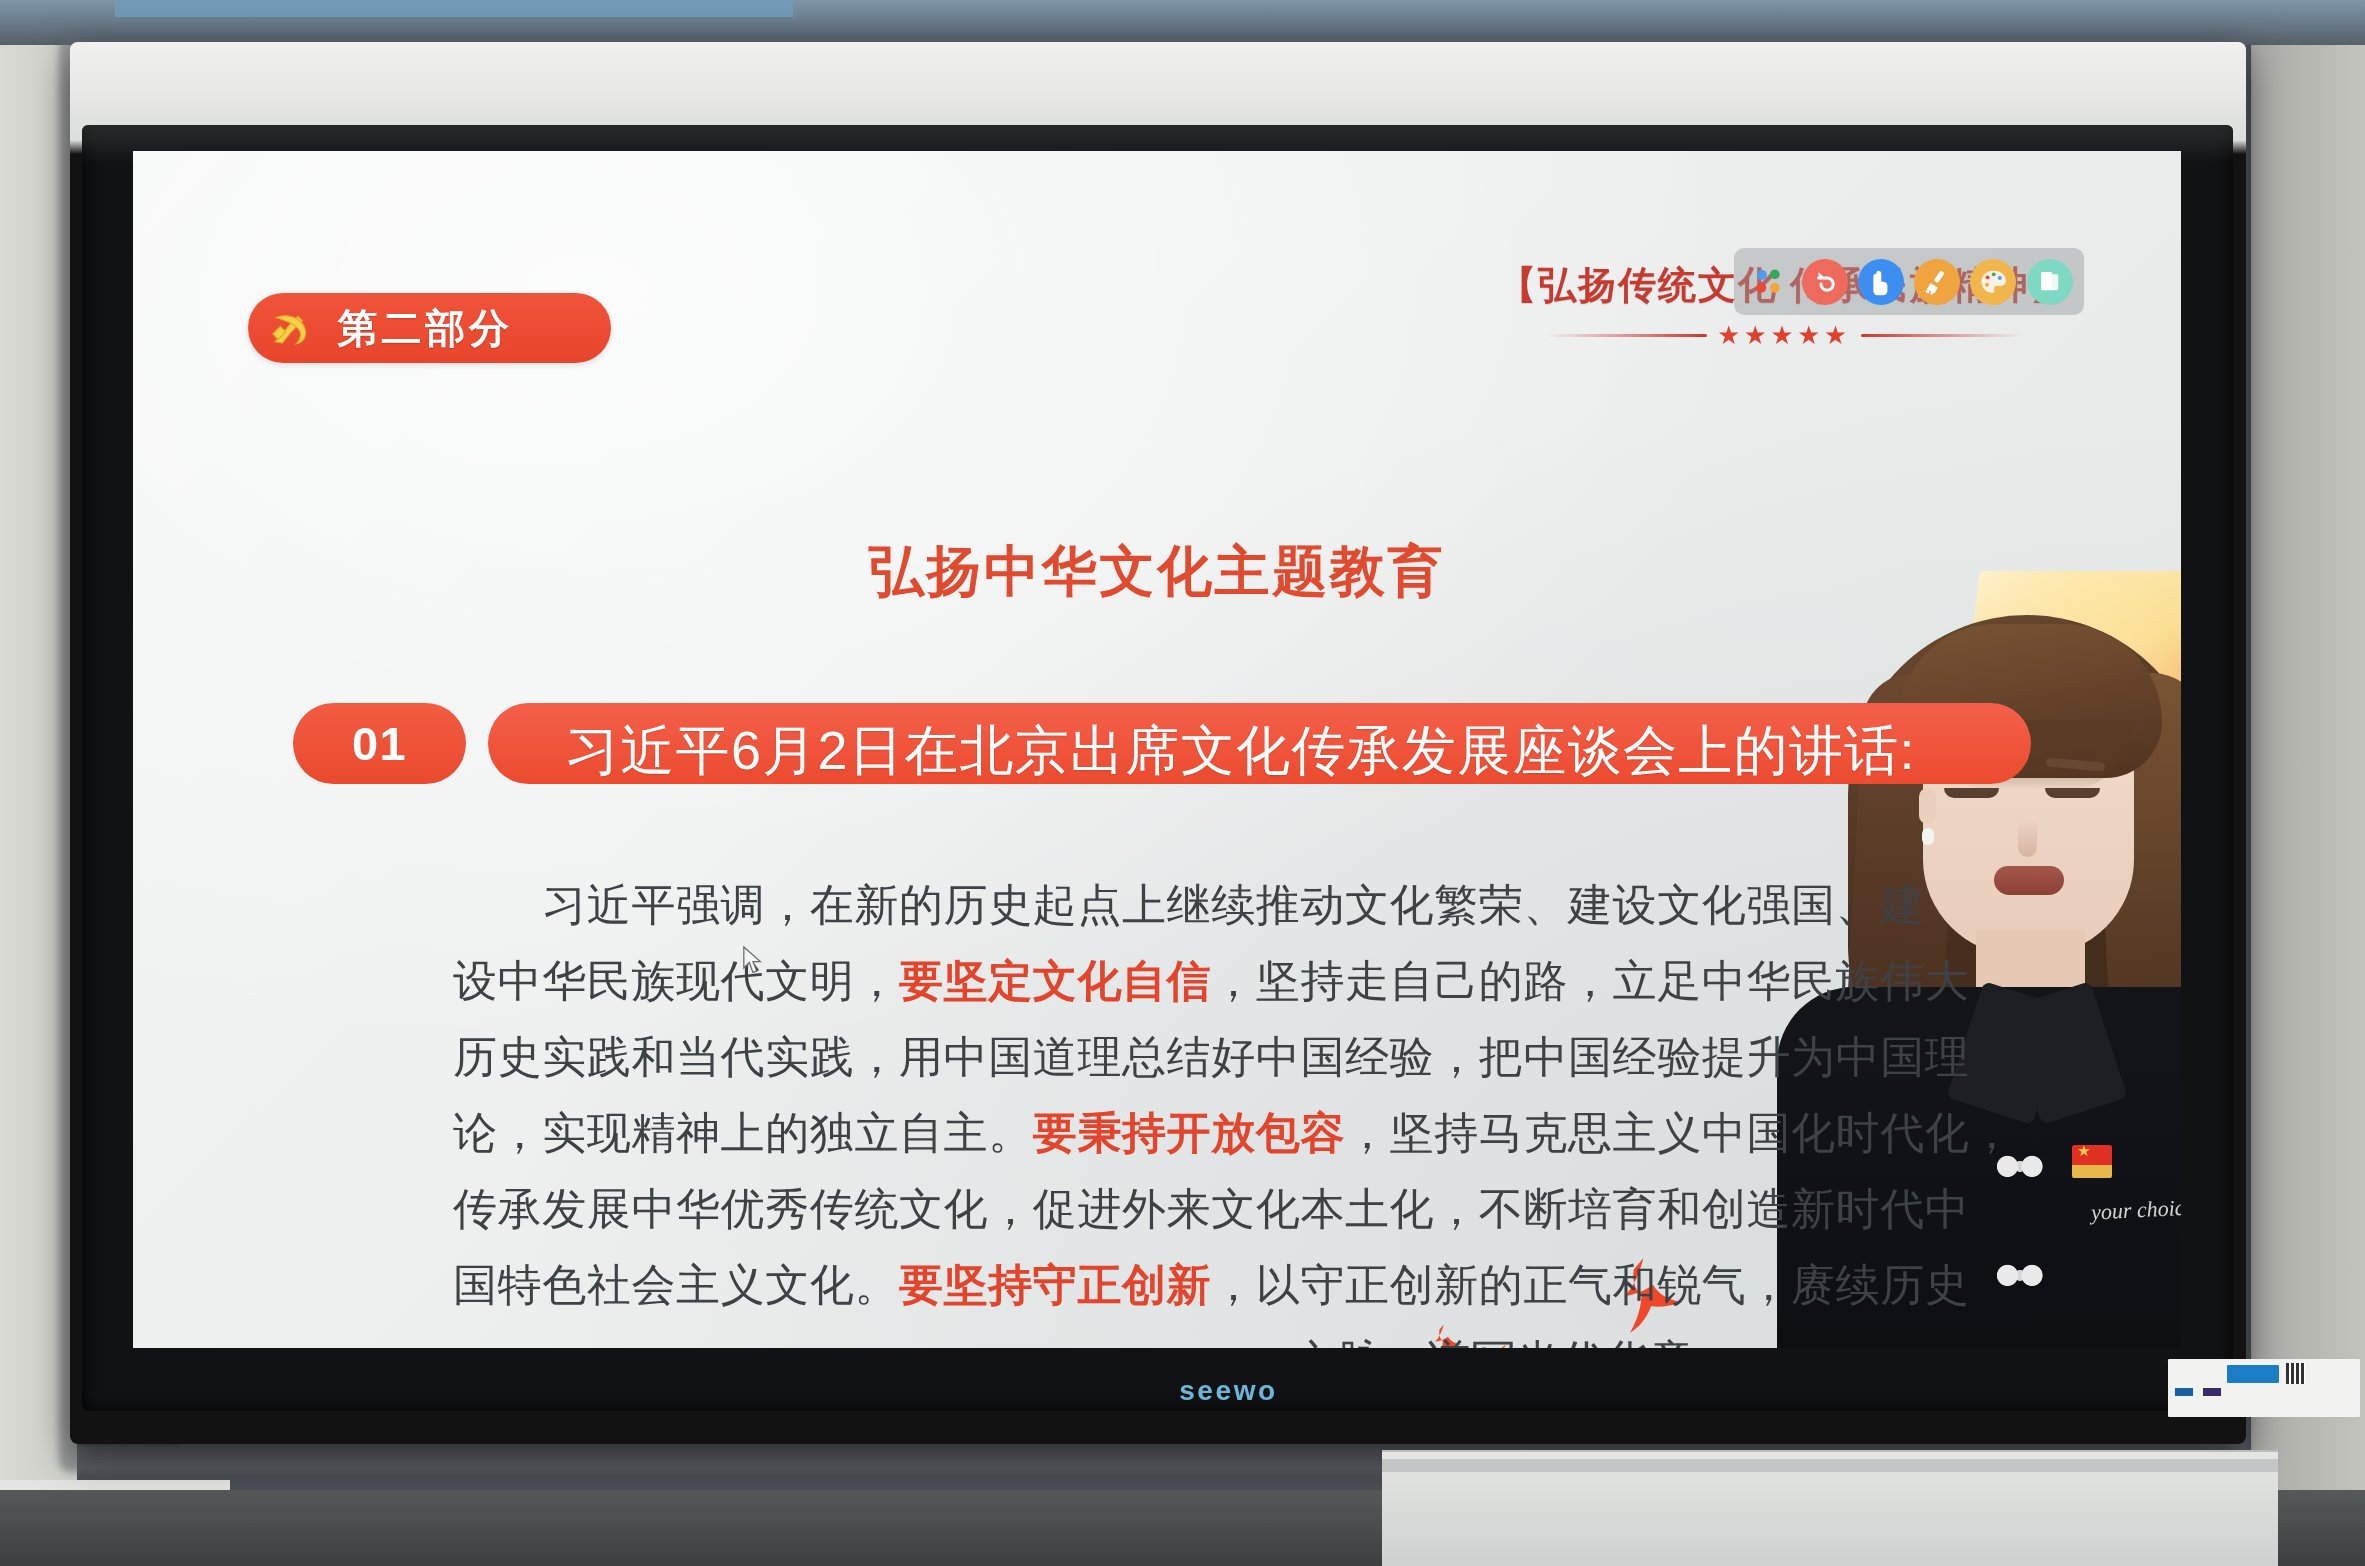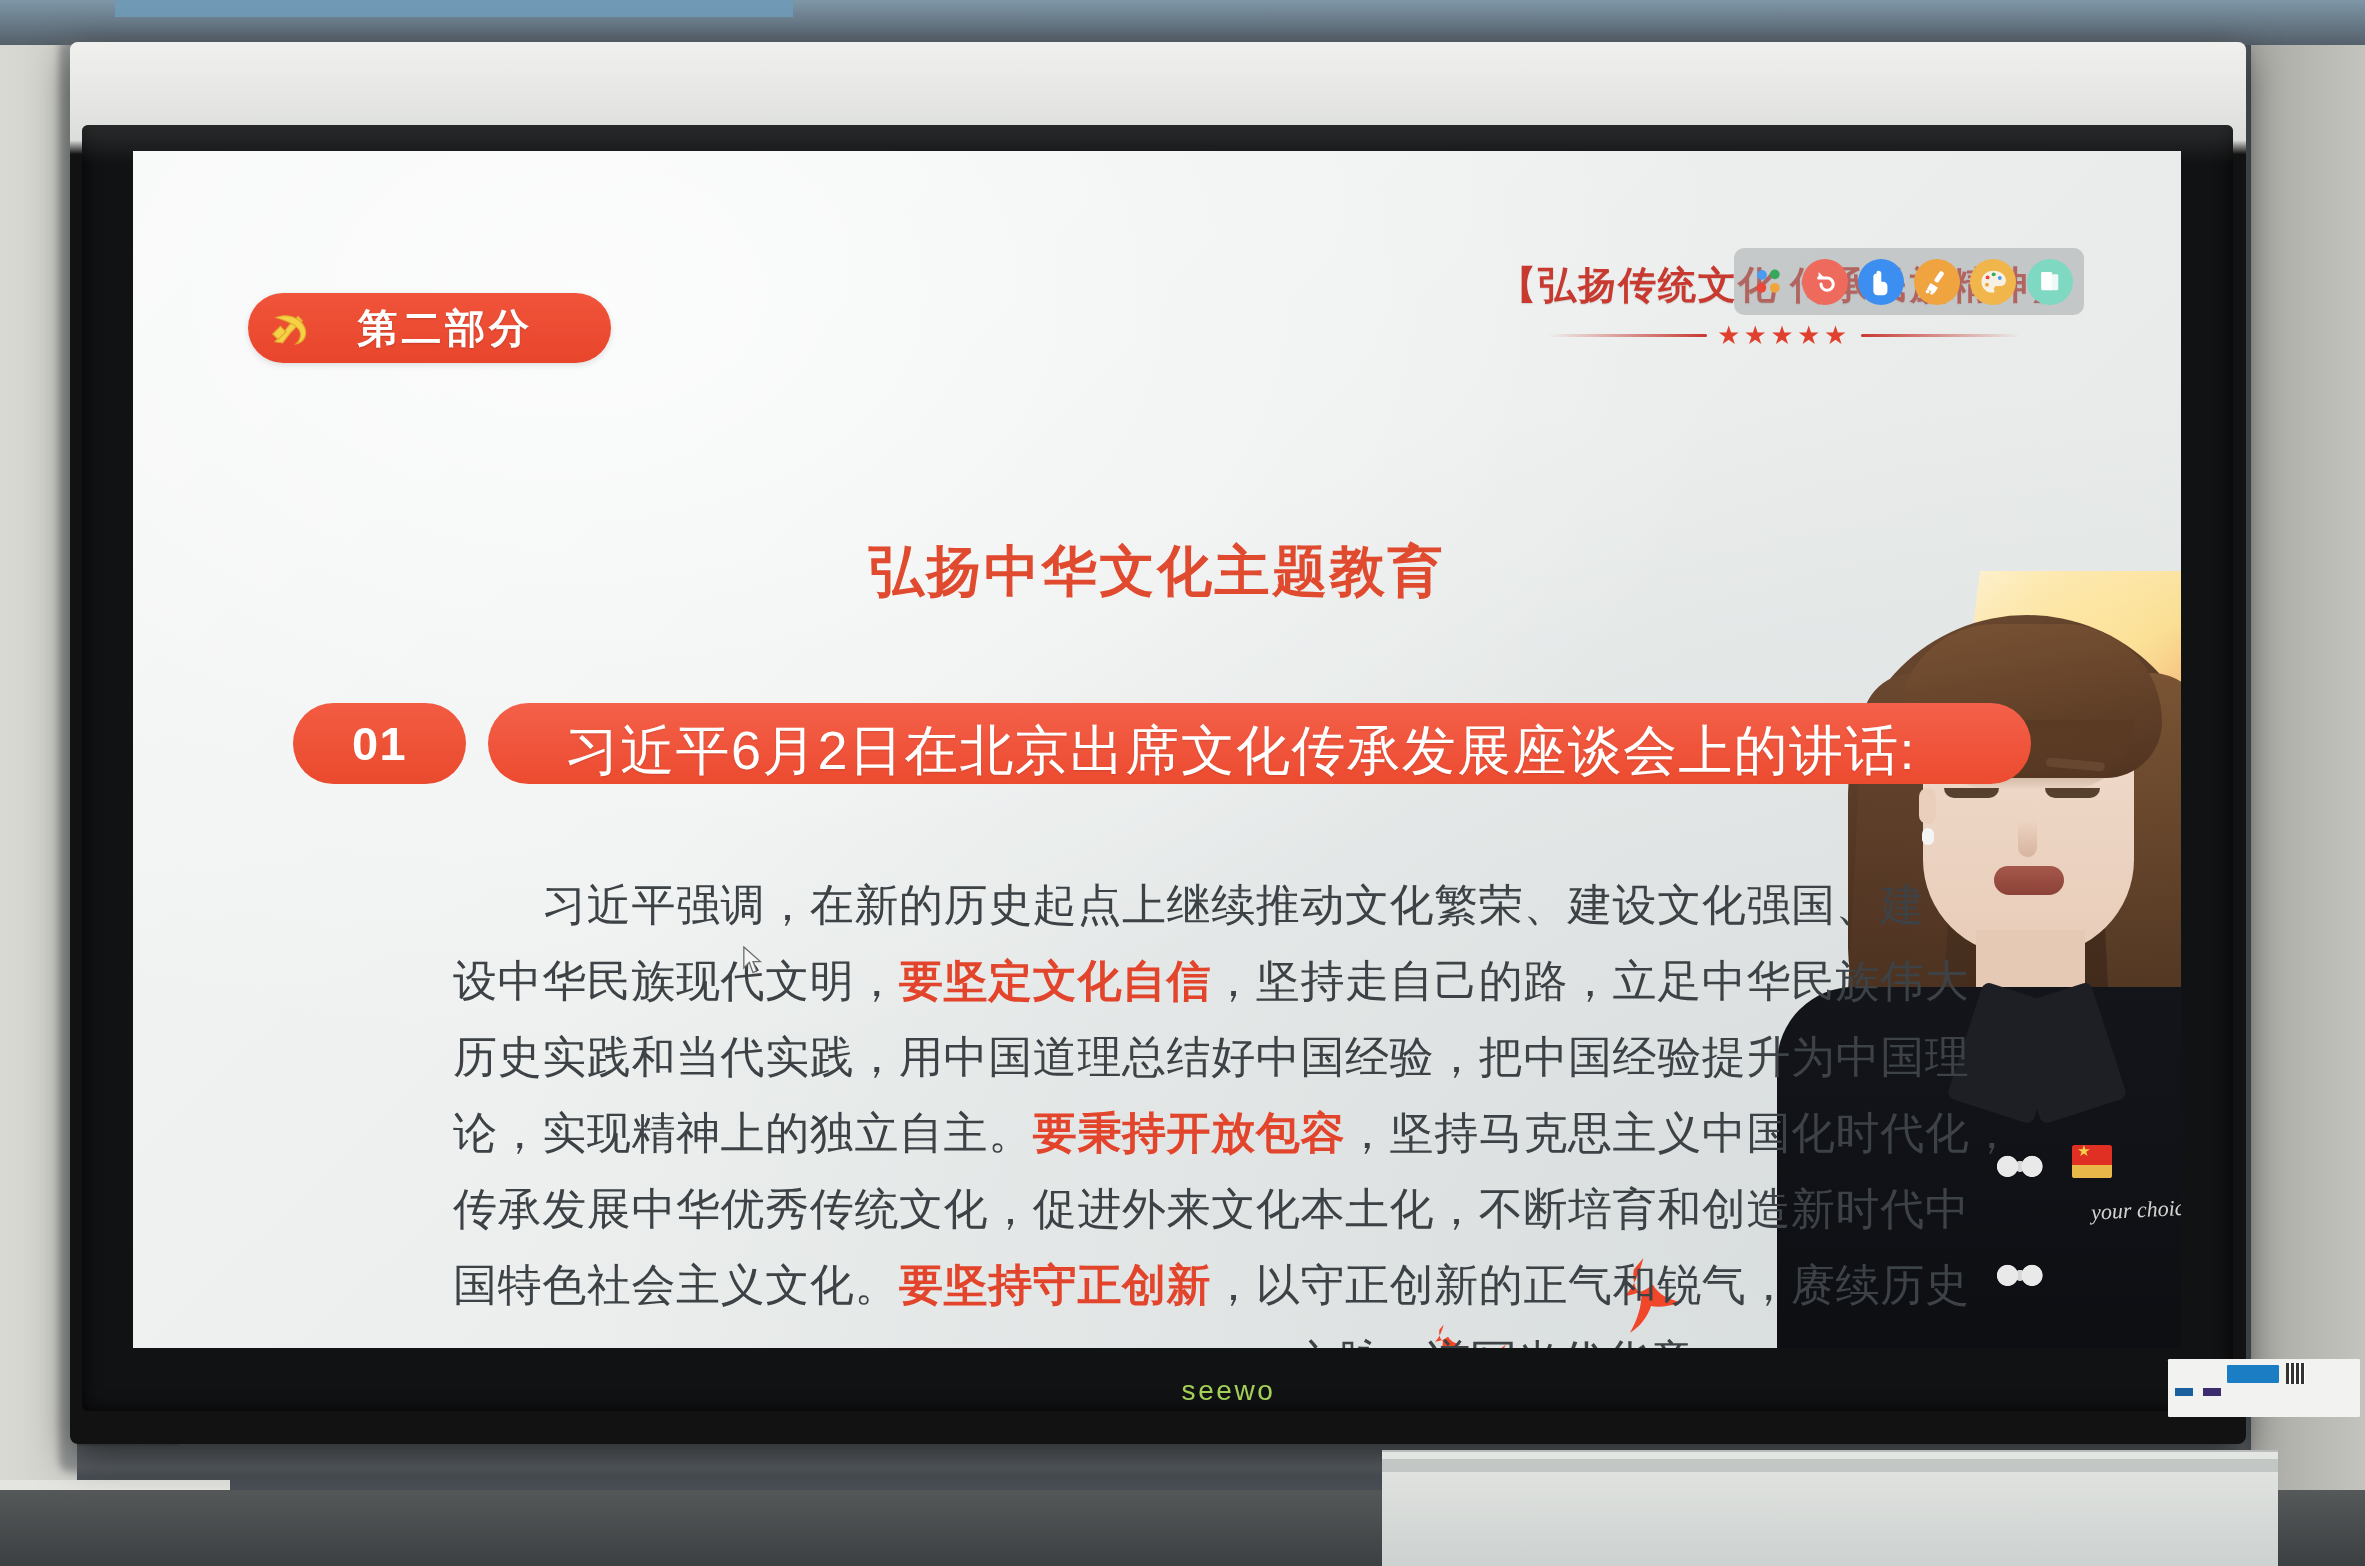--- a/index.html
+++ b/index.html
@@ -18,34 +18,34 @@
   
   .panel-shadow{position:absolute;left:59px;top:38px;width:2189px;height:1434px;background:#6a6f73;
     border-radius:11.5px;filter:blur(3.8px);opacity:.55;}
   .panel{position:absolute;left:70px;top:42px;width:2176px;height:1402px;
     background:linear-gradient(180deg,#f0f1ef 0%,#e6e7e4 4%,#dcdedb 7%,#121212 8%);
     border-radius:7.7px;box-shadow:0 12.8px 38px rgba(0,0,0,.55);}
   .bezel{position:absolute;left:82px;top:125px;width:2151px;height:1286px;background:#111214;border-radius:6.4px;
      box-shadow:inset 0 0 18px rgba(0,0,0,.9);}
   .bezel-sheen{position:absolute;left:82px;top:125px;width:2151px;height:38px;
      background:linear-gradient(180deg,rgba(255,255,255,.12),rgba(255,255,255,0));border-radius:6.4px 6.4px 0 0;}
-  .brand{position:absolute;left:1126px;top:1375px;width:205px;text-align:center;color:#bef264;
-     font-size:28px;letter-spacing:2.6px;font-weight:400;opacity:.85;}
+  .brand{position:absolute;left:1126px;top:1375px;width:205px;text-align:center;color:#7dd3fc;
+     font-size:28px;letter-spacing:2.6px;font-weight:700;opacity:.85;}
 
   
   .screen{position:absolute;left:133px;top:151px;width:2048px;height:1197px;overflow:hidden;
     background:linear-gradient(135deg,#f3f5f4 0%,#eef1f0 35%,#e9eceb 62%,#e3e7e6 100%);}
   .screen-glow{position:absolute;left:0;top:0;width:100%;height:100%;pointer-events:none;
     background:radial-gradient(ellipse at 22% 12%,rgba(255,255,255,.75),rgba(255,255,255,0) 52%),
                radial-gradient(ellipse at 85% 90%,rgba(200,206,208,.45),rgba(255,255,255,0) 55%);}
 
   
   .part-badge{position:absolute;left:115px;top:142px;width:346px;height:70px;border-radius:36px;
     background:linear-gradient(180deg,#f0543a,#e8452c);display:flex;align-items:center;padding-left:16.6px;
-    box-shadow:0 1.9px 6.4px rgba(0,0,0,.12);gap:20px;}
+    box-shadow:0 1.9px 6.4px rgba(0,0,0,.12);}
   .emblem{width:55px;height:55px;flex:0 0 55px;position:relative;}
   .part-label{color:#ffffff;font-size:40px;font-weight:700;letter-spacing:3.8px;margin-left:18px;
      text-shadow:0 1.3px 1.9px rgba(0,0,0,.18);}
 
   
   .motto-wrap{position:absolute;right:77px;top:109px;width:640px;text-align:center;}
   .motto{color:#c8392f;font-size:38px;font-weight:700;letter-spacing:1.9px;white-space:nowrap;
     text-shadow:0 0.6px 1.3px rgba(0,0,0,.12);}
   .motto-rule{display:flex;align-items:center;justify-content:center;gap:10.2px;margin-top:11.5px;}
   .rule-line{height:3.2px;width:160px;background:linear-gradient(90deg,rgba(200,57,47,0),#c8392f);border-radius:1.9px;}

